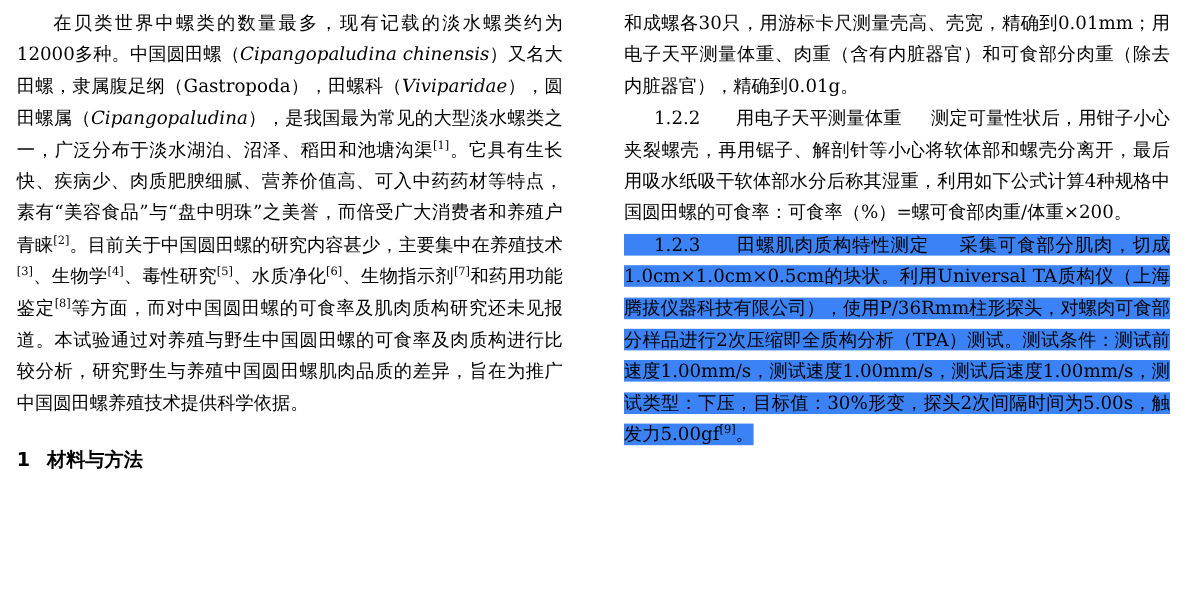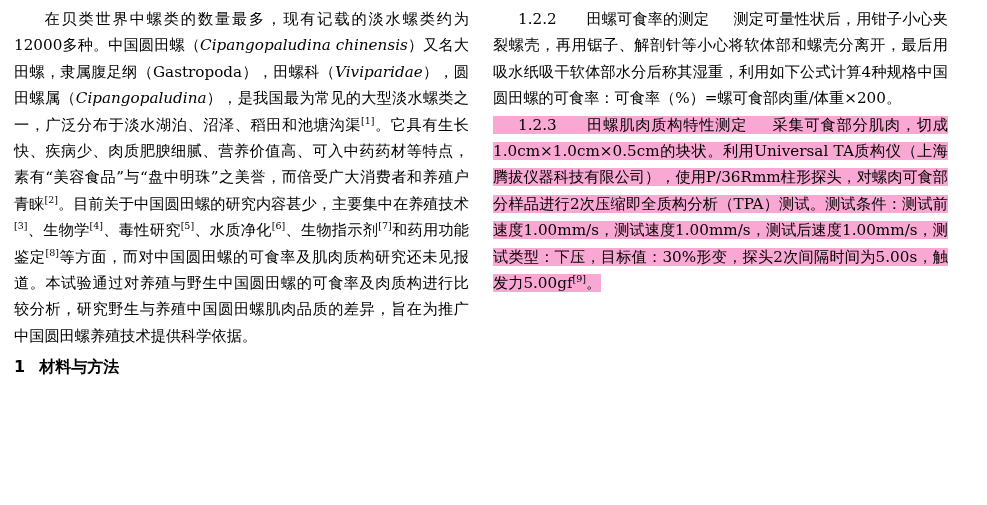--- a/index.html
+++ b/index.html
@@ -16,21 +16,21 @@
   }
   .page {
     position: relative;
     width: 987px;
     height: 505px;
     box-sizing: border-box;
     padding: 6px 14px 0 14px;
   }
   .columns {
     display: flex;
-    gap: 24px;
+    gap: 51px;
     align-items: flex-start;
   }
   .col {
     width: 455px;
     flex: 0 0 455px;
   }
   p {
     margin: 0;
     font-size: 15.2px;
     line-height: 26.4px;
@@ -46,26 +46,26 @@
     vertical-align: super;
     line-height: 0;
   }
   .latin {
     font-family: "DejaVu Serif", "Liberation Serif", serif;
   }
   .ital {
     font-style: italic;
   }
   .hl {
-    background: #f9a8d4;
+    background: #3b82f6;
     box-decoration-break: clone;
     -webkit-box-decoration-break: clone;
   }
   .section-head {
-    margin-top: 5px;
+    margin-top: 21px;
     font-size: 16px;
     line-height: 26px;
     font-family: "DejaVu Sans", "Liberation Sans", sans-serif;
     font-weight: bold;
   }
   .section-head .num {
     margin-right: 14px;
   }
   .sub {
     margin: 0;
@@ -90,20 +90,21 @@
 
     <div class="col">
       <p class="indent"><span>在贝类世界中螺类的数量最多，现有记载的淡水螺类约为12000多种。中国圆田螺（<span class="latin ital">Cipangopaludina chinensis</span>）又名大田螺，隶属腹足纲（<span class="latin">Gastropoda</span>），田螺科（<span class="latin ital">Viviparidae</span>），圆田螺属（<span class="latin ital">Cipangopaludina</span>），是我国最为常见的大型淡水螺类之一，广泛分布于淡水湖泊、沼泽、稻田和池塘沟渠<span class="sup">[1]</span>。它具有生长快、疾病少、肉质肥腴细腻、营养价值高、可入中药药材等特点，素有“美容食品”与“盘中明珠”之美誉，而倍受广大消费者和养殖户青睐<span class="sup">[2]</span>。目前关于中国圆田螺的研究内容甚少，主要集中在养殖技术<span class="sup">[3]</span>、生物学<span class="sup">[4]</span>、毒性研究<span class="sup">[5]</span>、水质净化<span class="sup">[6]</span>、生物指示剂<span class="sup">[7]</span>和药用功能鉴定<span class="sup">[8]</span>等方面，而对中国圆田螺的可食率及肌肉质构研究还未见报道。本试验通过对养殖与野生中国圆田螺的可食率及肉质构进行比较分析，研究野生与养殖中国圆田螺肌肉品质的差异，旨在为推广中国圆田螺养殖技术提供科学依据。</span></p>
 
       <div class="section-head">
         <span class="num">1</span><span>材料与方法</span>
       </div>
     </div>
 
     <div class="col">
+      <p>和成螺各30只，用游标卡尺测量壳高、壳宽，精确到0.01mm；用电子天平测量体重、肉重（含有内脏器官）和可食部分肉重（除去内脏器官），精确到0.01g。</p>
 
-      <p class="sub"><span class="lead">1.2.2</span><span class="gap"></span><span>田螺可食率的测定</span><span class="gap"></span><span>测定可量性状后，用钳子小心夹裂螺壳，再用锯子、解剖针等小心将软体部和螺壳分离开，最后用吸水纸吸干软体部水分后称其湿重，利用如下公式计算4种规格中国圆田螺的可食率：可食率（%）=螺可食部肉重/体重×200。</span></p>
+      <p class="sub"><span class="lead">1.2.2</span><span class="gap"></span><span>用电子天平测量体重</span><span class="gap"></span><span>测定可量性状后，用钳子小心夹裂螺壳，再用锯子、解剖针等小心将软体部和螺壳分离开，最后用吸水纸吸干软体部水分后称其湿重，利用如下公式计算4种规格中国圆田螺的可食率：可食率（%）=螺可食部肉重/体重×200。</span></p>
 
       <p class="sub"><span class="hl"><span class="lead">1.2.3</span><span class="gap"></span><span>田螺肌肉质构特性测定</span><span class="gap"></span><span>采集可食部分肌肉，切成1.0cm×1.0cm×0.5cm的块状。利用<span class="latin">Universal TA</span>质构仪（上海腾拔仪器科技有限公司），使用<span class="latin">P/36Rmm</span>柱形探头，对螺肉可食部分样品进行2次压缩即全质构分析（<span class="latin">TPA</span>）测试。测试条件：测试前速度1.00mm/s，测试速度1.00mm/s，测试后速度1.00mm/s，测试类型：下压，目标值：30%形变，探头2次间隔时间为5.00s，触发力5.00gf<span class="sup">[9]</span>。</span></span></p>
     </div>
 
   </div>
 </div>
 
 </body></html>

